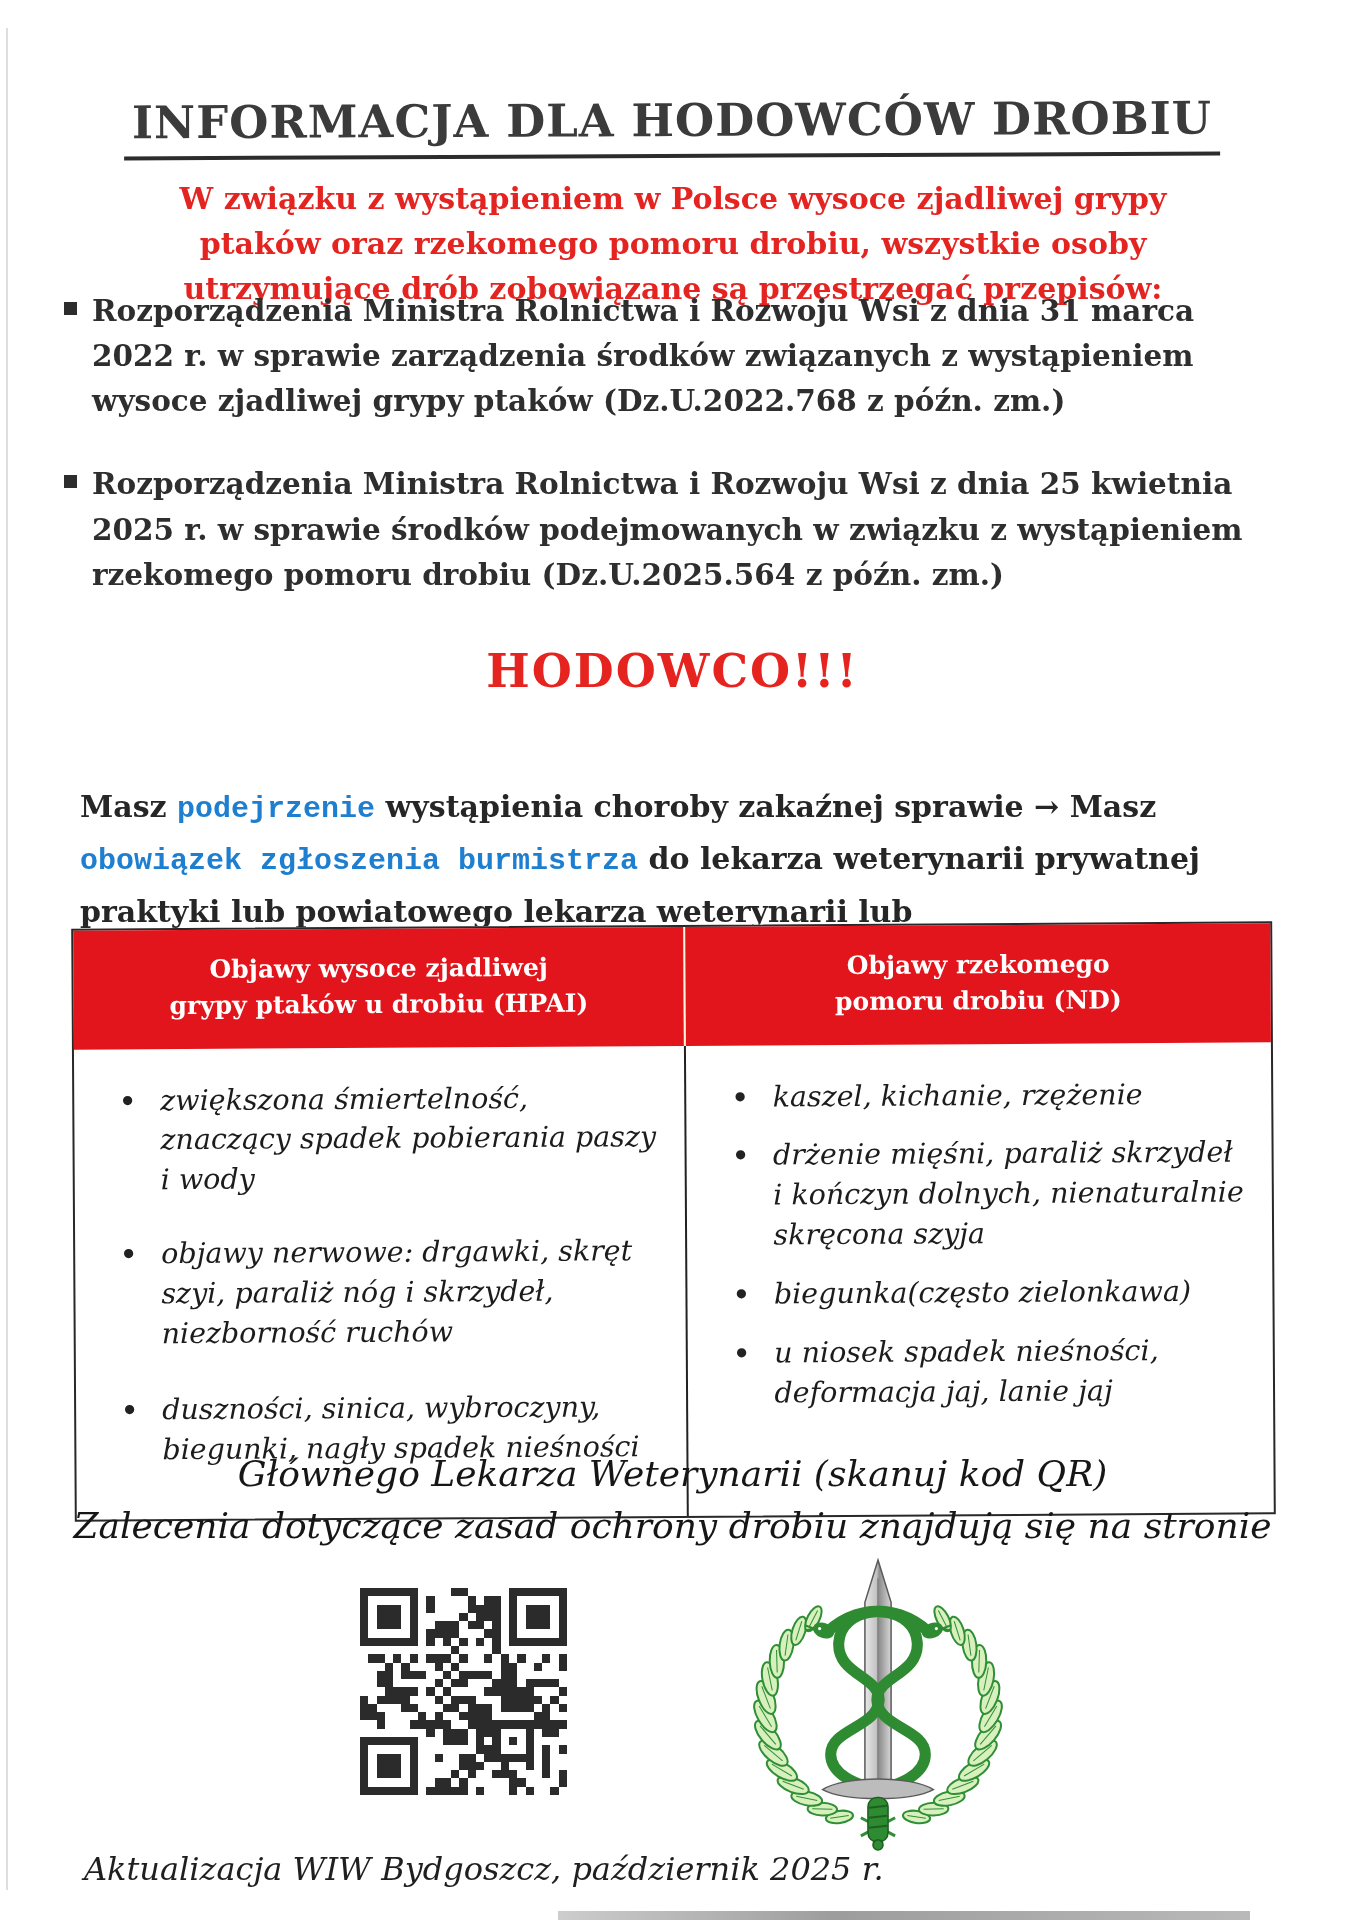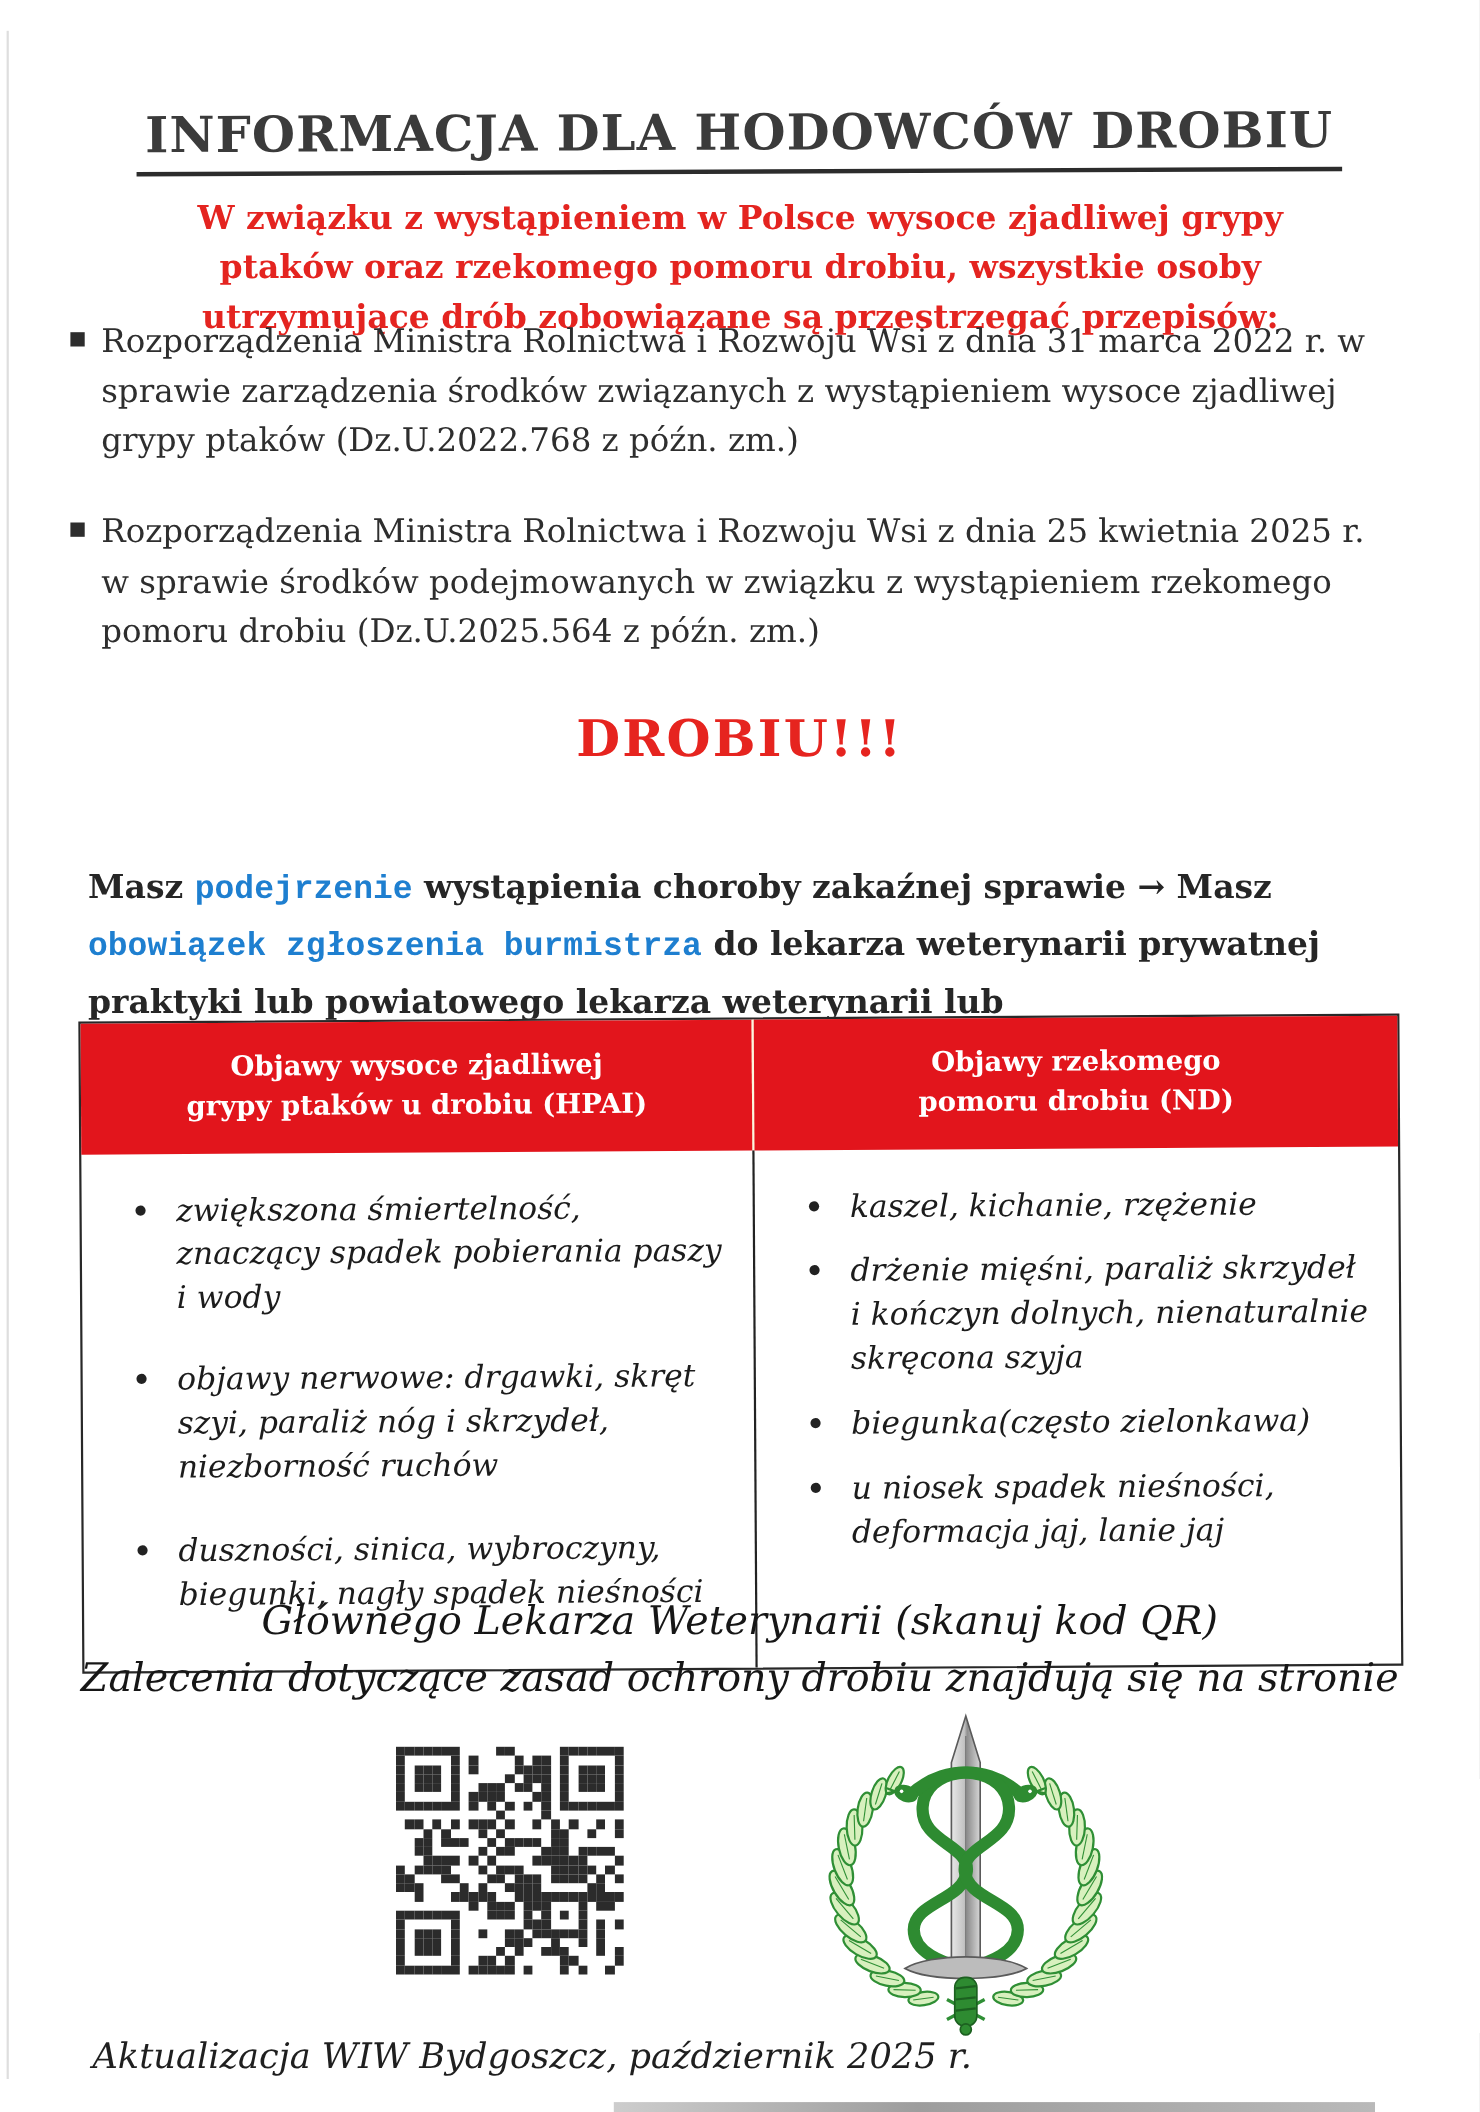--- a/index.html
+++ b/index.html
@@ -16,21 +16,21 @@
     font-weight:bold;font-size:45px;color:#3b3b3b;letter-spacing:1px;
   }
   .title .u{display:inline-block;border-bottom:4px solid #2c2c2c;padding:0 8px 7px;transform:rotate(-0.25deg);}
   .intro{
     position:absolute;top:146px;left:118px;width:1110px;text-align:center;
     font-weight:bold;font-size:30px;line-height:1.5;color:#e42420;
   }
   .regulations{position:absolute;top:288px;left:62px;width:1210px;}
   .reg-item{
     position:relative;padding-left:30px;margin-bottom:38px;
-    font-weight:normal;font-size:29.5px;line-height:1.53;color:#2e2e2e;
+    font-weight:bold;font-size:29.5px;line-height:1.53;color:#2e2e2e;
   }
   .reg-item::before{
     content:"";position:absolute;left:2px;top:14px;width:13px;height:13px;background:#2d2d2d;
   }
   .alert{
     position:absolute;top:644px;left:0;width:100%;text-align:center;
     font-weight:bold;font-size:46px;color:#e6241f;letter-spacing:2px;
   }
   .notice{
     position:absolute;top:752px;left:80px;width:1210px;
@@ -81,21 +81,21 @@
 
   <h1 class="title"><span class="u">INFORMACJA DLA HODOWCÓW DROBIU</span></h1>
 
   <p class="intro">W związku z wystąpieniem w Polsce wysoce zjadliwej grypy ptaków oraz rzekomego pomoru drobiu, wszystkie osoby utrzymujące drób zobowiązane są przestrzegać przepisów:</p>
 
   <div class="regulations">
     <div class="reg-item">Rozporządzenia Ministra Rolnictwa i Rozwoju Wsi z dnia 31 marca 2022 r. w sprawie zarządzenia środków związanych z wystąpieniem wysoce zjadliwej grypy ptaków (Dz.U.2022.768 z późn. zm.)</div>
     <div class="reg-item">Rozporządzenia Ministra Rolnictwa i Rozwoju Wsi z dnia 25 kwietnia 2025 r. w sprawie środków podejmowanych w związku z wystąpieniem rzekomego pomoru drobiu (Dz.U.2025.564 z późn. zm.)</div>
   </div>
 
-  <div class="alert">DROBIU!!!</div>
+  <div class="alert">HODOWCO!!!</div>
 
   <p class="notice"><span class="seg-dark">Masz </span><span class="seg-blue">podejrzenie</span><span class="seg-dark"> wystąpienia choroby zakaźnej sprawie  →  Masz </span><span class="seg-blue">obowiązek zgłoszenia burmistrza</span><span class="seg-dark"> do lekarza weterynarii prywatnej praktyki lub powiatowego lekarza weterynarii lub  wójta/burmistrza/prezydenta miasta.</span></p>
 
   <div class="symptoms-table">
     <div class="th">
       <div>Objawy wysoce zjadliwej</div>
       <div>grypy ptaków u drobiu (HPAI)</div>
     </div>
     <div class="th second">
       <div>Objawy rzekomego</div>

